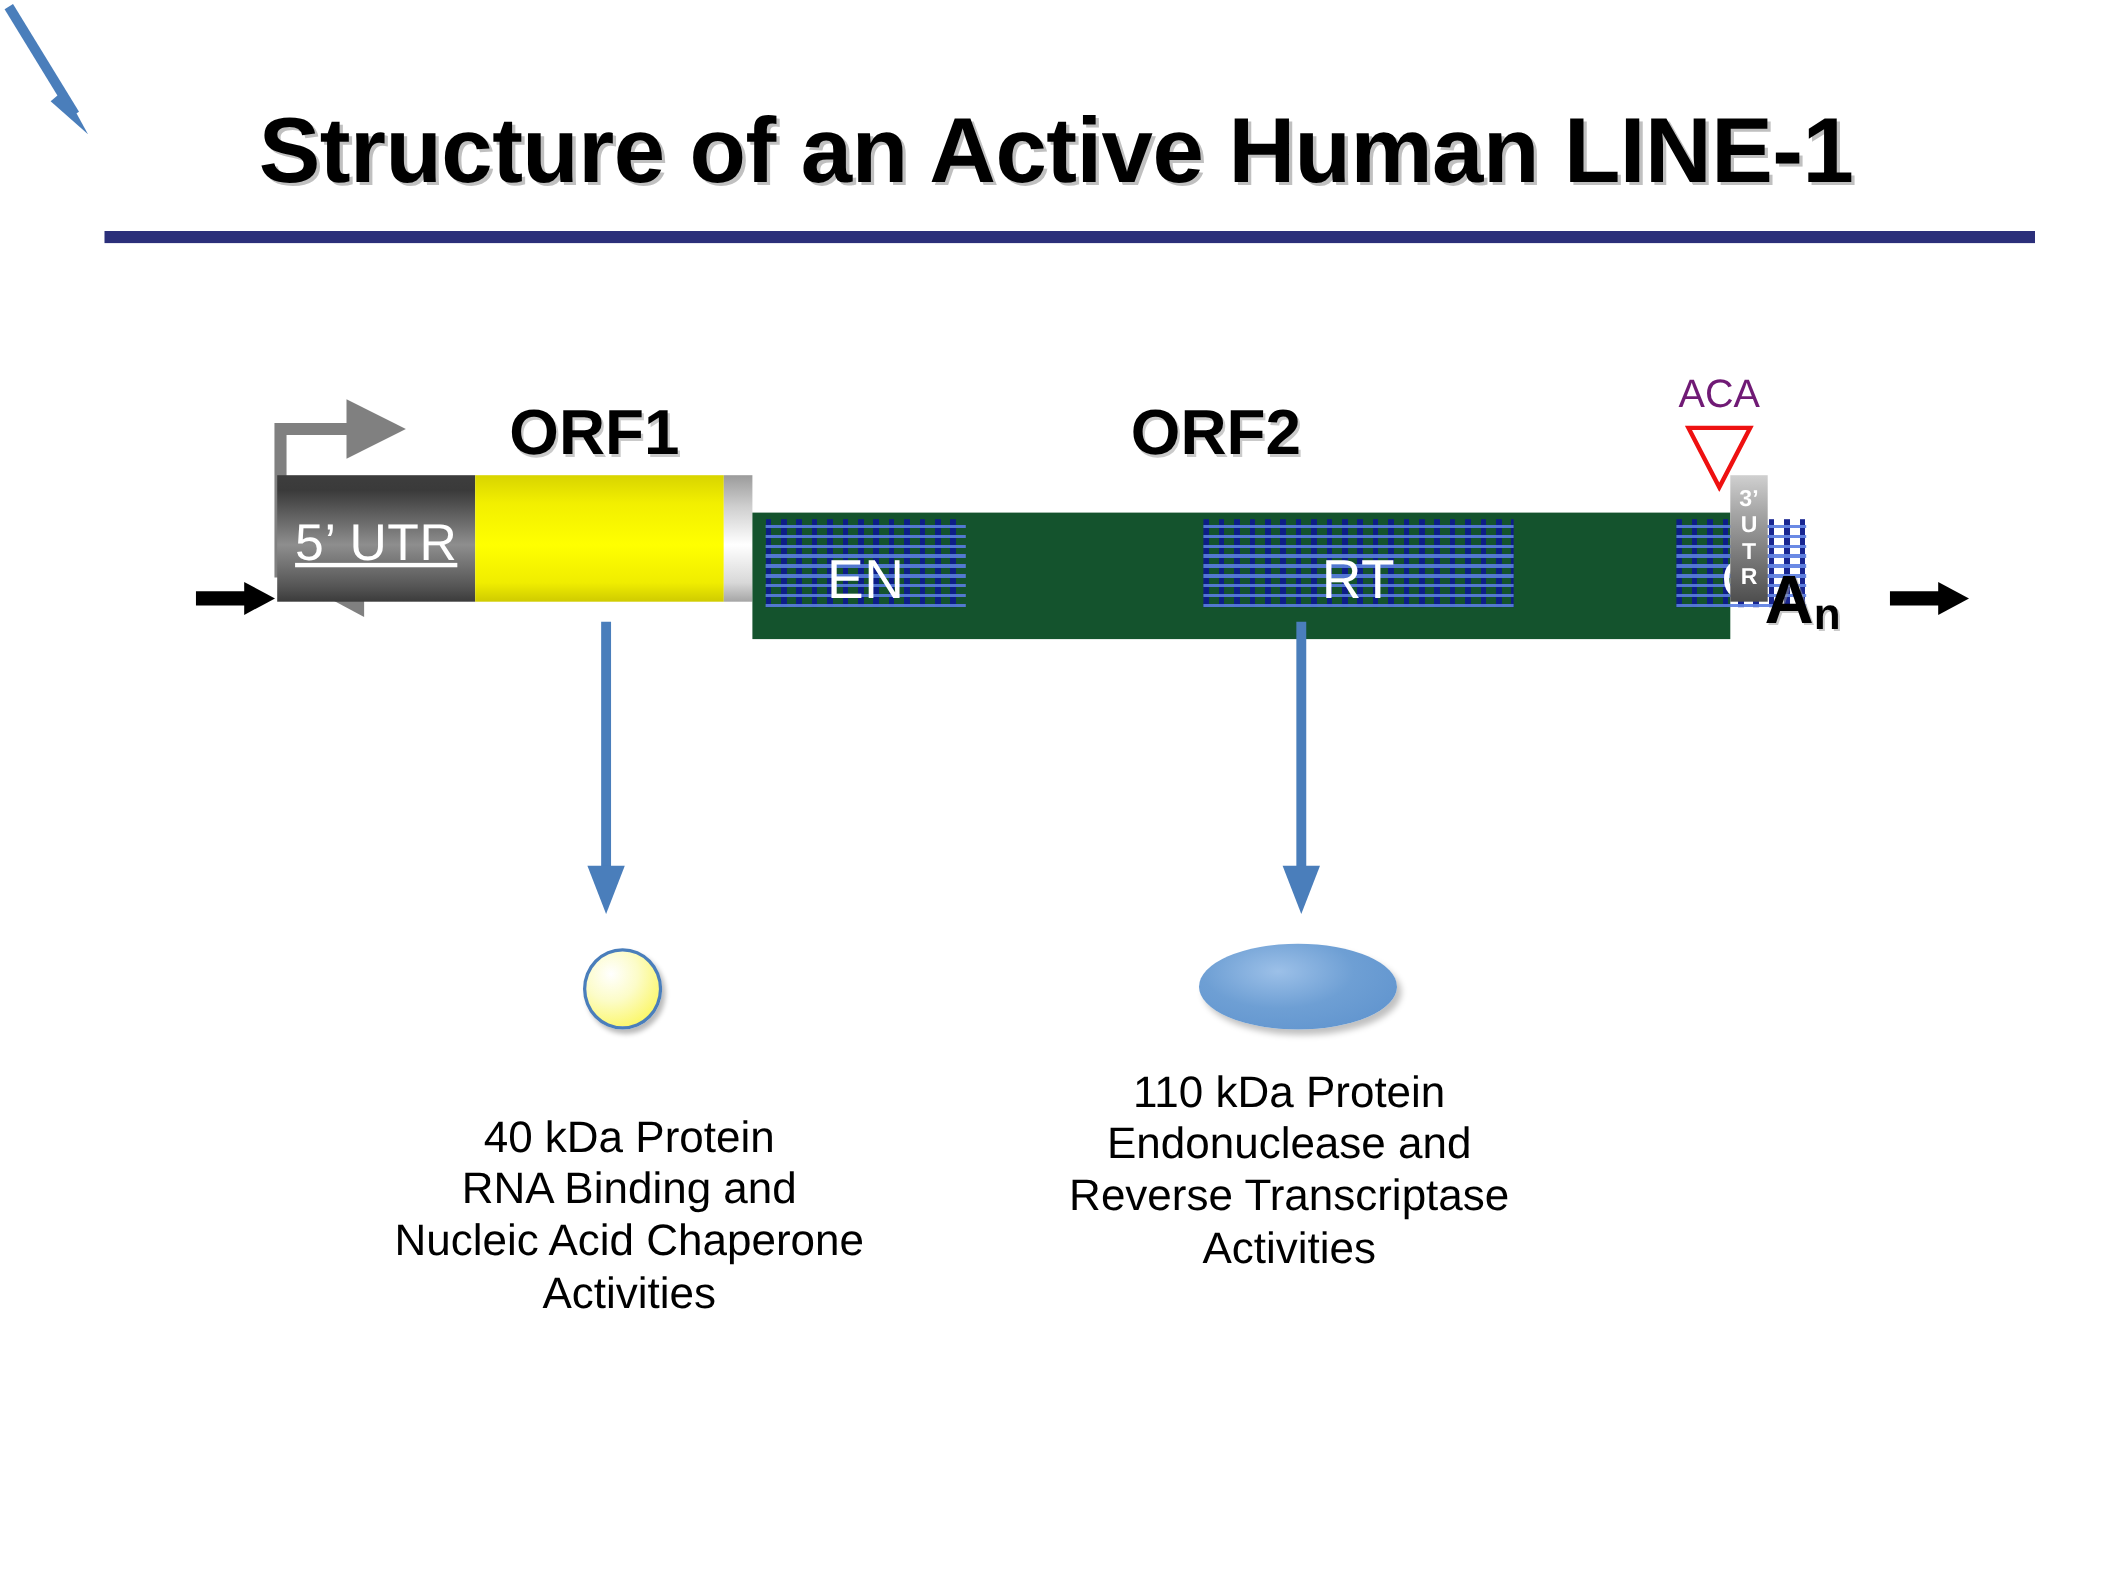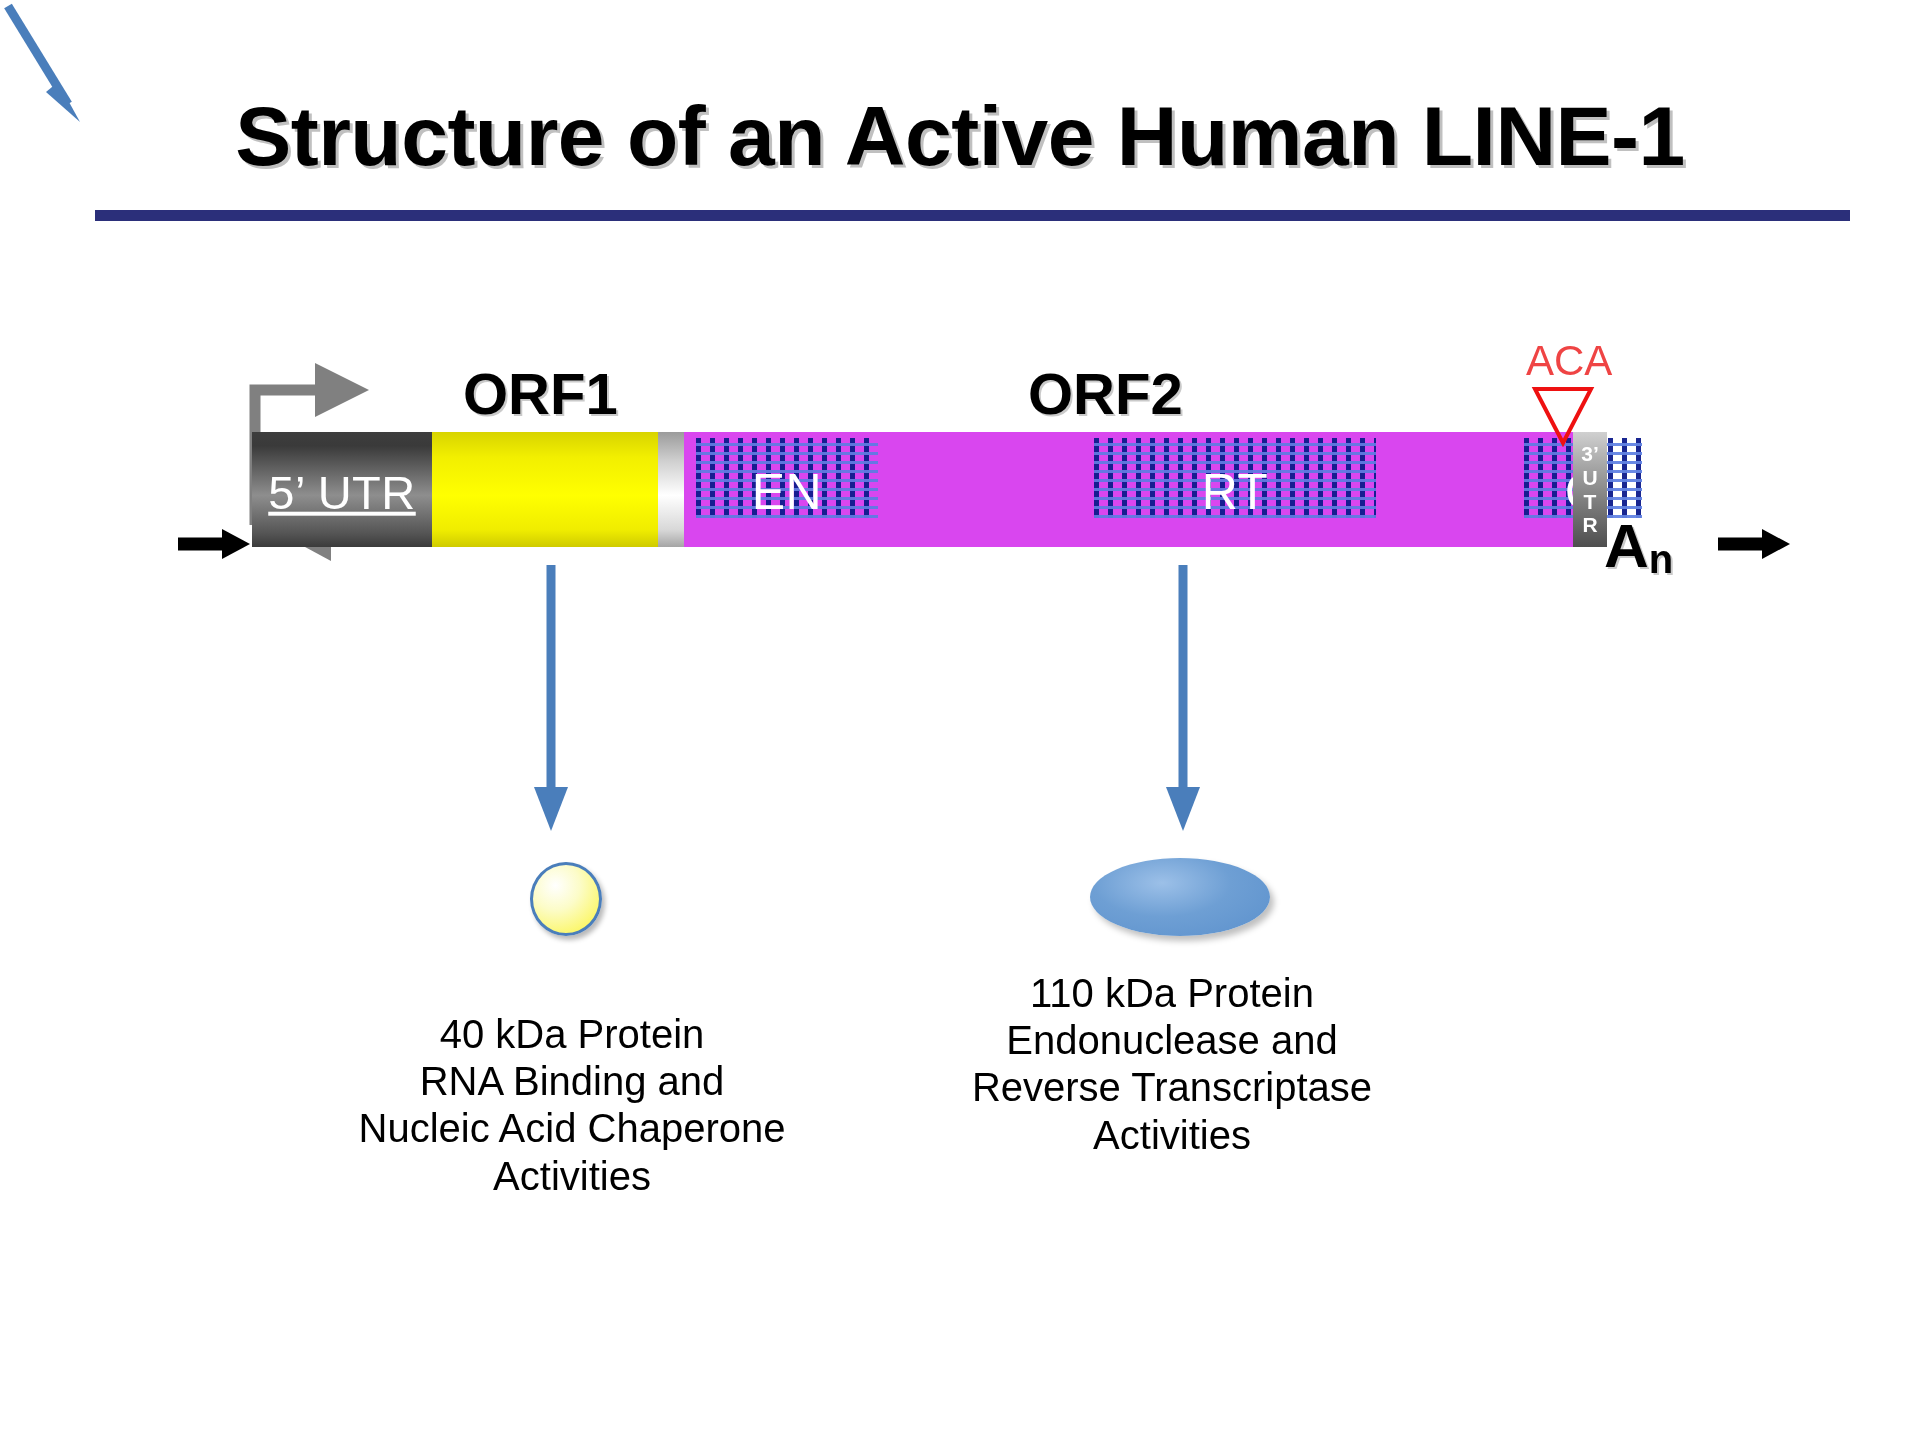--- a/index.html
+++ b/index.html
@@ -55,21 +55,22 @@
   .seg-orf1{
     width:226px;
     background:linear-gradient(180deg,#d8d400 0%,#f2ef00 22%,#ffff00 55%,#f0ed00 85%,#cfcb00 100%);
   }
   .seg-spacer{
     width:26px;
     background:linear-gradient(180deg,#9b9b9b 0%,#cfcfcf 25%,#ffffff 55%,#d8d8d8 85%,#a5a5a5 100%);
   }
   .seg-orf2{
     flex:1 1 auto;
-    background:#d946ef;
+    background:#14532d;
+    margin-top:34px;
   }
   .seg-utr3{
     width:34px;
     background:linear-gradient(180deg,#d0d0d0 0%,#a8a8a8 28%,#7c7c7c 62%,#4e4e4e 100%);
     display:flex;flex-direction:column;align-items:center;justify-content:center;
   }
   .seg-utr3 span{
     color:#ffffff;font-size:21px;font-weight:bold;line-height:1.12;display:block;
   }
 
@@ -117,21 +118,21 @@
   #an-label{
     position:absolute;left:1604px;top:510px;
     font-size:62px;font-weight:bold;color:#000000;
     text-shadow:2px 2px 0 rgba(150,150,150,0.5);
   }
   #an-label sub{font-size:40px;vertical-align:-6px;}
 
   
   #aca-label{
     position:absolute;left:1526px;top:337px;
-    font-size:42px;color:#ef4444;white-space:nowrap;
+    font-size:36px;color:#701a75;white-space:nowrap;
   }
   #aca-tri{position:absolute;left:1531px;top:385px;}
 
   
   .dn-arrow{position:absolute;}
   #dn-orf1{left:528px;top:565px;}
   #dn-orf2{left:1160px;top:565px;}
   #promo-arrow{left:292px;top:570px;}
 
   

